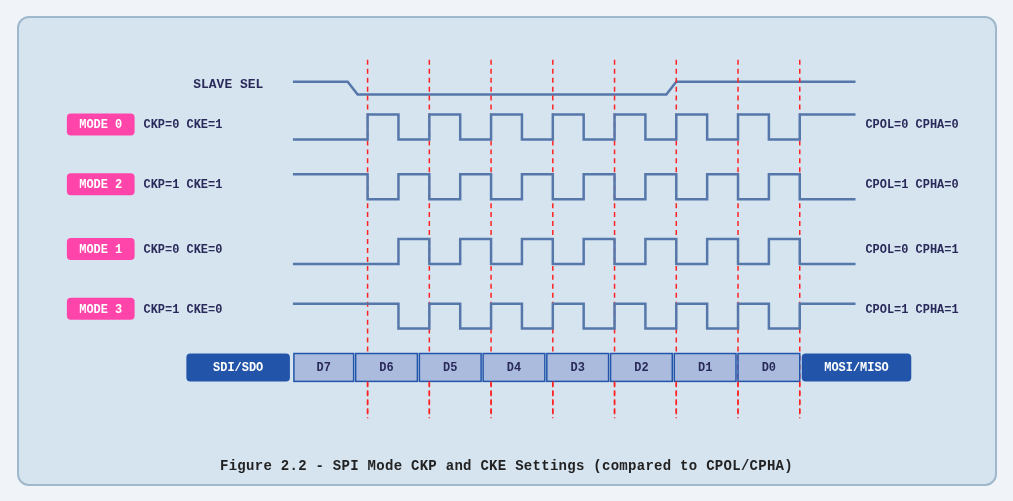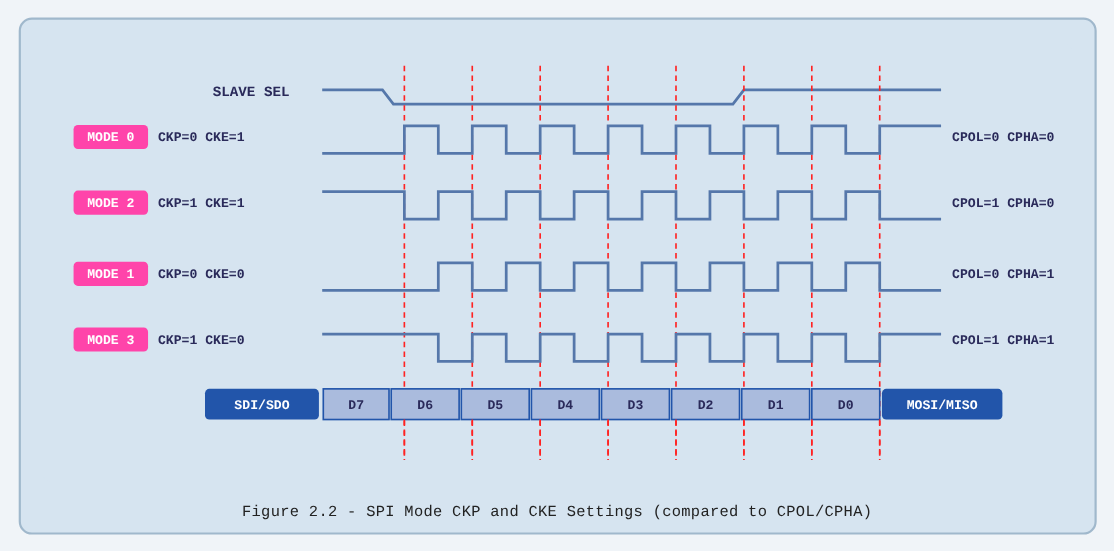--- a/index.html
+++ b/index.html
@@ -24,21 +24,21 @@
       justify-content: center;
       padding: 10px 20px;
     }
     .diagram {
       width: 100%;
       flex: 1;
       position: relative;
     }
     .caption {
       font-size: 14px;
-      font-weight: normal;
+      font-weight: bold;
       color: #222;
       padding-top: 8px;
       text-align: center;
       letter-spacing: 0.02em;
     }
 
     
     .diagram svg {
       width: 100%;
       height: 100%;

